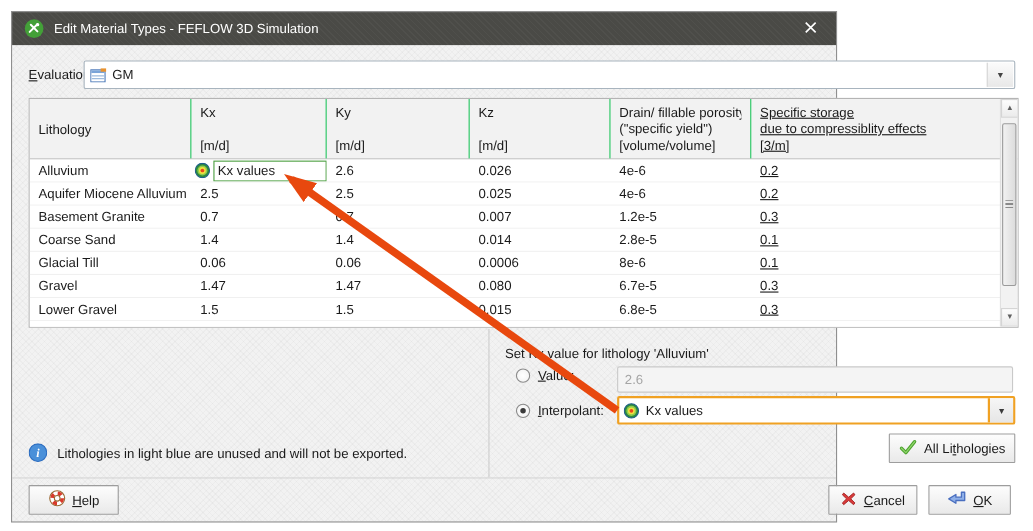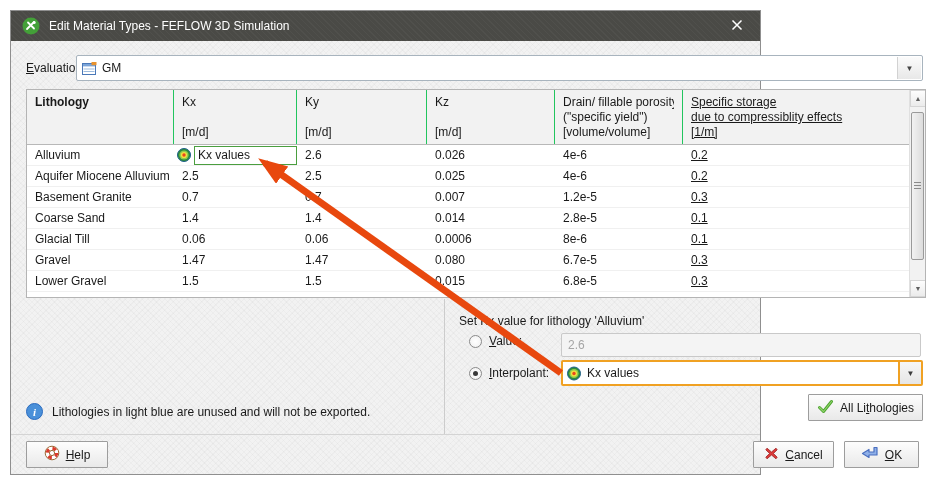--- a/index.html
+++ b/index.html
@@ -34,21 +34,21 @@
     background:linear-gradient(#fbfbfb,#e8e8e8); border-left:1px solid #d2d2d2;
     display:flex; align-items:center; justify-content:center; color:#444; font-size:8px; cursor:pointer; }
 
   
   .mat-table { position:absolute; left:15px; top:78px; width:900px; height:209px;
     background:#ffffff; border:1px solid #b4b4b4; overflow:hidden; }
   .thead { display:flex; height:55px; background:#f2f2f2; border-bottom:1px solid #b8b8b8; }
   .th { border-right:1px solid #22c55e; padding:5px 8px 4px 8px; }
   .th:last-child { border-right:none; }
   .hline { height:15px; line-height:15px; white-space:nowrap; overflow:hidden; }
-  .th.lith { display:flex; align-items:flex-start;font-weight:bold; }
+  .th.lith { display:flex; align-items:center; }
   .c-lith { width:147px; } .c-kx { width:123px; } .c-ky { width:130px; }
   .c-kz { width:128px; } .c-por { width:128px; } .c-sto { width:226px;text-decoration:underline; }
   .tr { display:flex; height:21px; line-height:21px; border-bottom:1px solid #f0f0f0; background:#ffffff; }
   .td { padding-left:8px; white-space:nowrap; overflow:hidden; }
   .tr.unused { color:#5b9bd5; }
   .kx-edit-cell { display:flex; align-items:center; padding-left:3px; }
   .interp-ico { width:14px; height:14px; display:inline-flex; flex:none; }
   .kx-box { margin-left:3px; width:104px; height:19px; line-height:17px; background:#ffffff;
     border:1px solid #4a9e3f; padding-left:3px; }
 
@@ -161,21 +161,21 @@
         <div class="hline">[m/d]</div>
       </div>
       <div class="th c-por">
         <div class="hline">Drain/ fillable porosity</div>
         <div class="hline">("specific yield")</div>
         <div class="hline">[volume/volume]</div>
       </div>
       <div class="th c-sto">
         <div class="hline">Specific storage</div>
         <div class="hline">due to compressiblity effects</div>
-        <div class="hline">[1/m]</div>
+        <div class="hline">[3/m]</div>
       </div>
     </div>
 
     <div class="tr">
       <div class="td c-lith">Alluvium</div>
       <div class="td c-kx kx-edit-cell">
         <span class="interp-ico">
           <svg width="14" height="14" viewBox="0 0 14 14">
             <circle cx="7" cy="7" r="6.5" fill="#2e8b3a" stroke="#1e5f8a" stroke-width="1"></circle>
             <circle cx="7" cy="7" r="4.6" fill="#8fcc4f"></circle>

